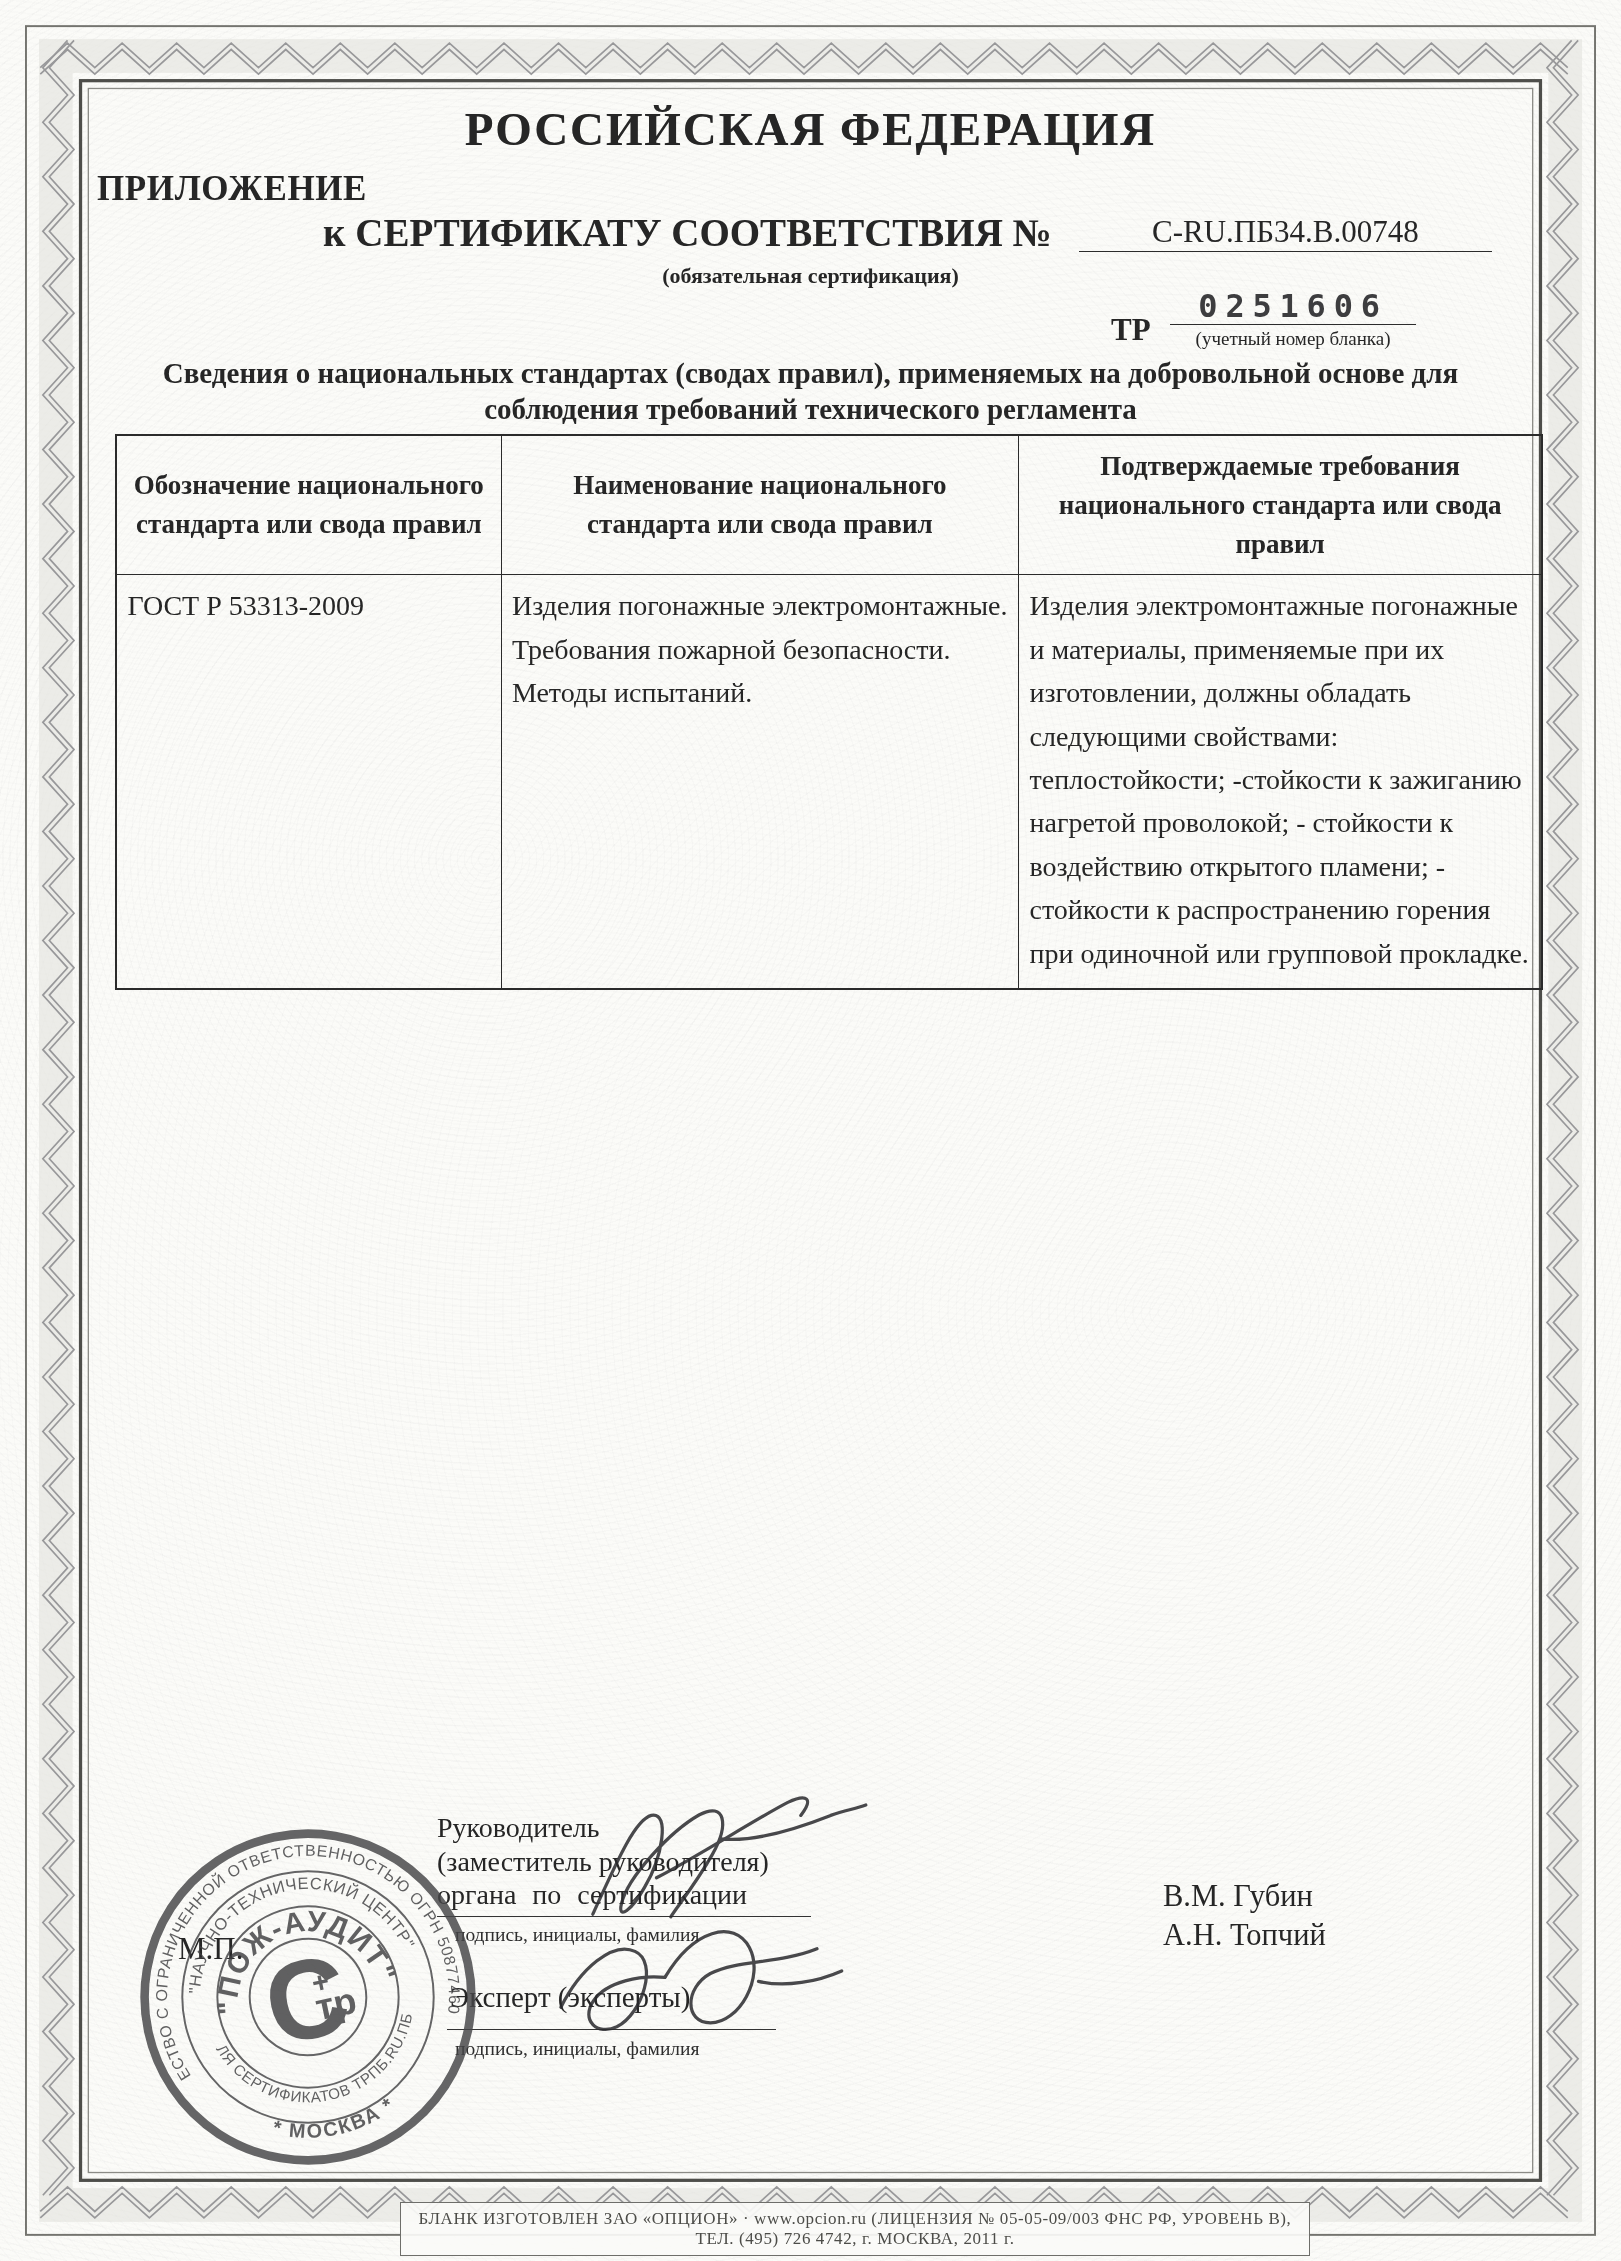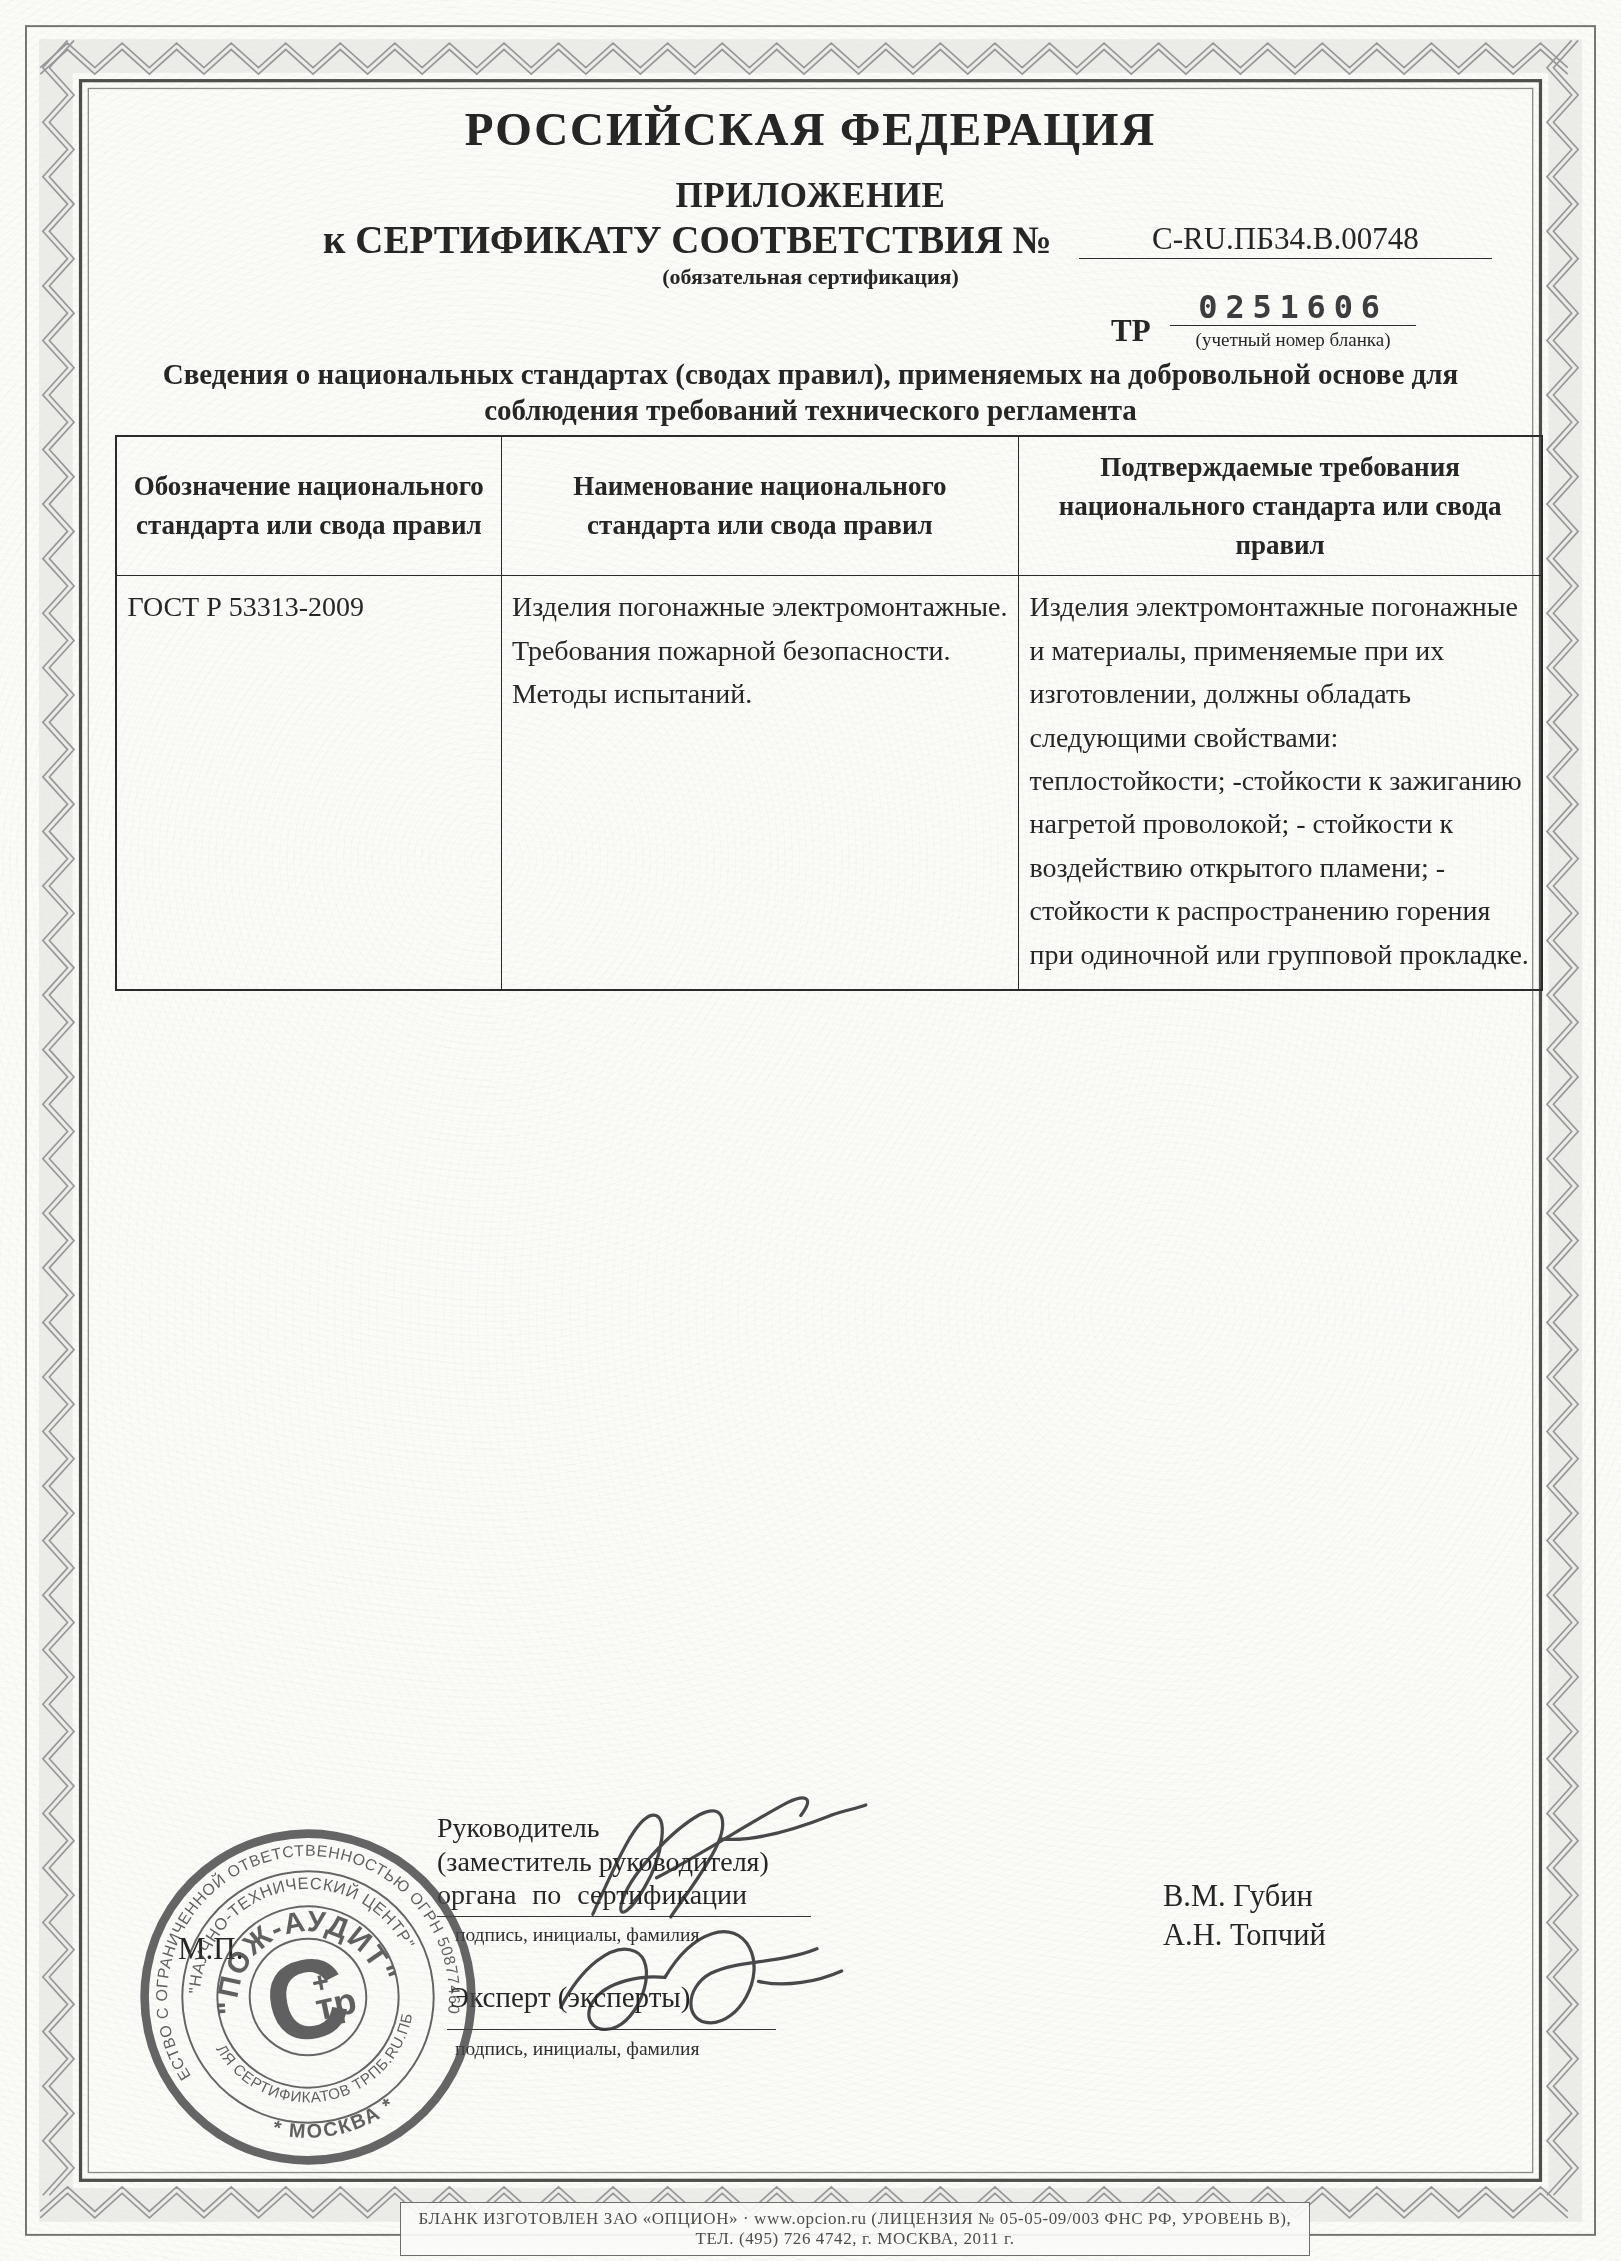--- a/index.html
+++ b/index.html
@@ -9,25 +9,25 @@
     background-image:
       repeating-radial-gradient(circle at 30% 38%, rgba(110,110,120,.028) 0 1.3px, rgba(0,0,0,0) 1.3px 7.1px),
       repeating-radial-gradient(circle at 72% 58%, rgba(110,110,120,.025) 0 1.3px, rgba(0,0,0,0) 1.3px 8.4px),
       repeating-linear-gradient(7deg, rgba(90,90,100,.015) 0 1.9px, rgba(0,0,0,0) 1.9px 5.8px);
     font-family:"Liberation Serif","DejaVu Serif",serif;
     color:#262626;
   }
   .border-svg{position:absolute;left:0;top:0;z-index:0;pointer-events:none;}
   .content{position:absolute;left:97px;top:97px;right:97px;z-index:1;}
   .country-title{margin-top:9px;text-align:center;font-size:47px;font-weight:bold;letter-spacing:1.9px;line-height:1;text-shadow:0 0 0.6px rgba(40,40,40,.35);}
-  .appendix{margin-top:25px;text-align:center;font-size:35px;font-weight:bold;letter-spacing:0.6px;line-height:1;}
+  .appendix{margin-top:18px;font-size:35px;font-weight:bold;letter-spacing:0.6px;line-height:1;}
   .cert-line{display:flex;align-items:flex-end;gap:27px;margin:6.5px 32px 0 226px;}
   .cert-label{font-size:39px;font-weight:bold;white-space:nowrap;line-height:1;}
   .cert-number-field{flex:1;border-bottom:1.9px solid #2c2c2c;text-align:center;font-size:31px;padding-bottom:3.9px;line-height:1;}
-  .oblig-note{margin-top:5px;text-align:center;font-size:22px;font-weight:bold;}
+  .oblig-note{margin-top:11px;text-align:center;font-size:22px;font-weight:bold;}
   .tr-row{display:flex;align-items:flex-end;gap:19.5px;width:305px;margin:1.3px 108px 0 auto;}
   .tr-label{font-size:31px;font-weight:bold;line-height:1;padding-bottom:5.2px;}
   .tr-field{flex:1;}
   .tr-number{border-bottom:1.9px solid #2c2c2c;text-align:center;font-family:"DejaVu Sans Mono","Liberation Mono",monospace;font-size:32px;font-weight:bold;letter-spacing:7.8px;color:#3d3d3f;padding-bottom:2.6px;line-height:1;}
   .tr-caption{text-align:center;font-size:19px;margin-top:2.6px;}
   .intro{margin:5.2px auto 0 auto;width:1390px;text-align:center;font-size:29px;font-weight:bold;line-height:1.25;}
   .std-table{border-collapse:collapse;margin:6.5px 0 0 18px;width:1428px;table-layout:fixed;}
   .std-table th,.std-table td{border:1.9px solid #2b2b2b;}
   .std-table{border:2.6px solid #2b2b2b;}
   .std-table th{font-size:27px;font-weight:bold;text-align:center;vertical-align:middle;padding:10.4px 15.6px;line-height:1.45;}

